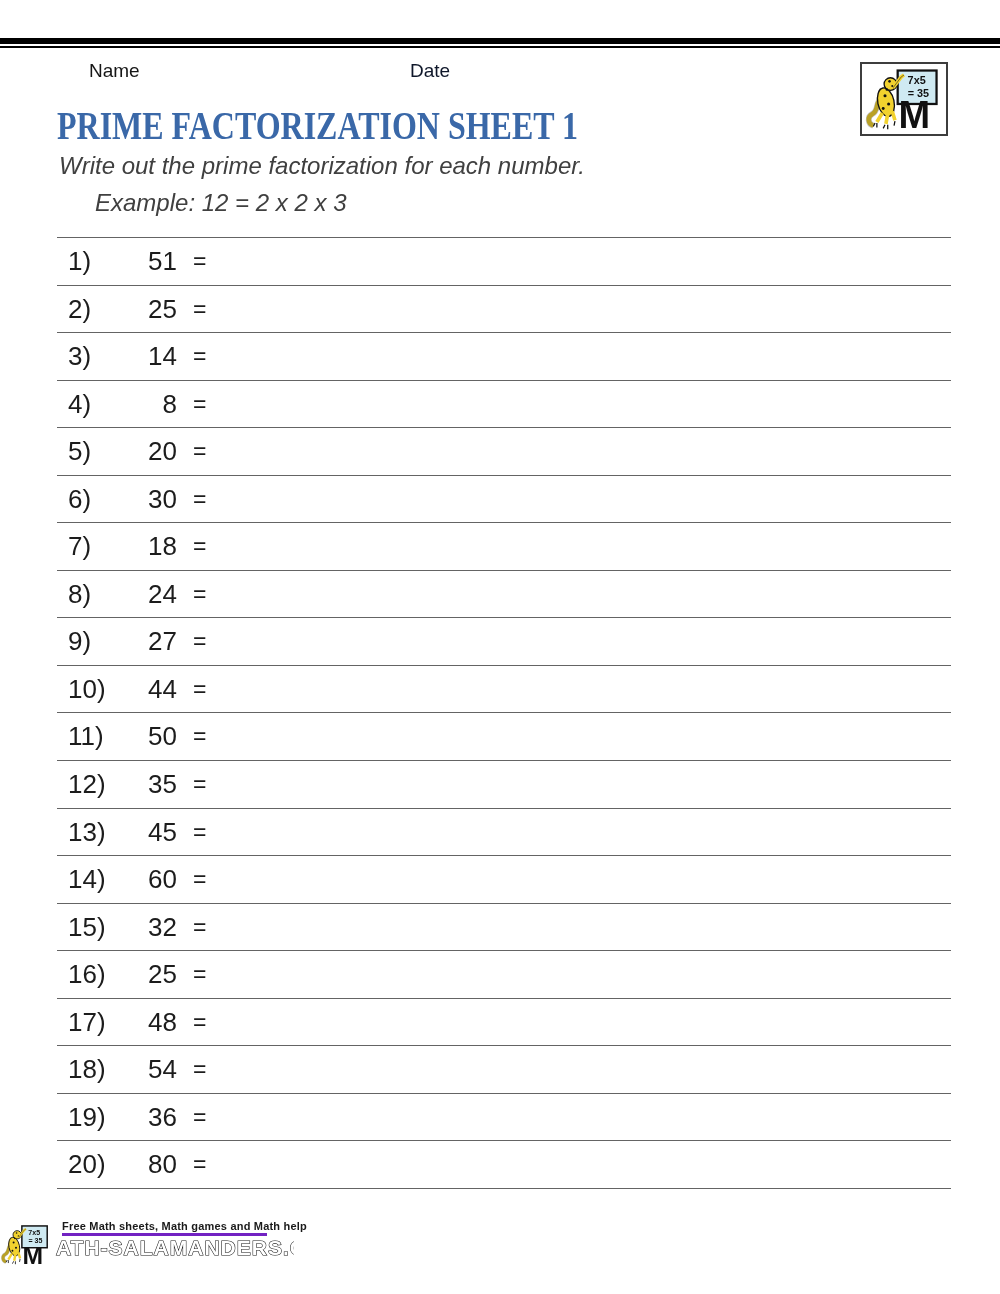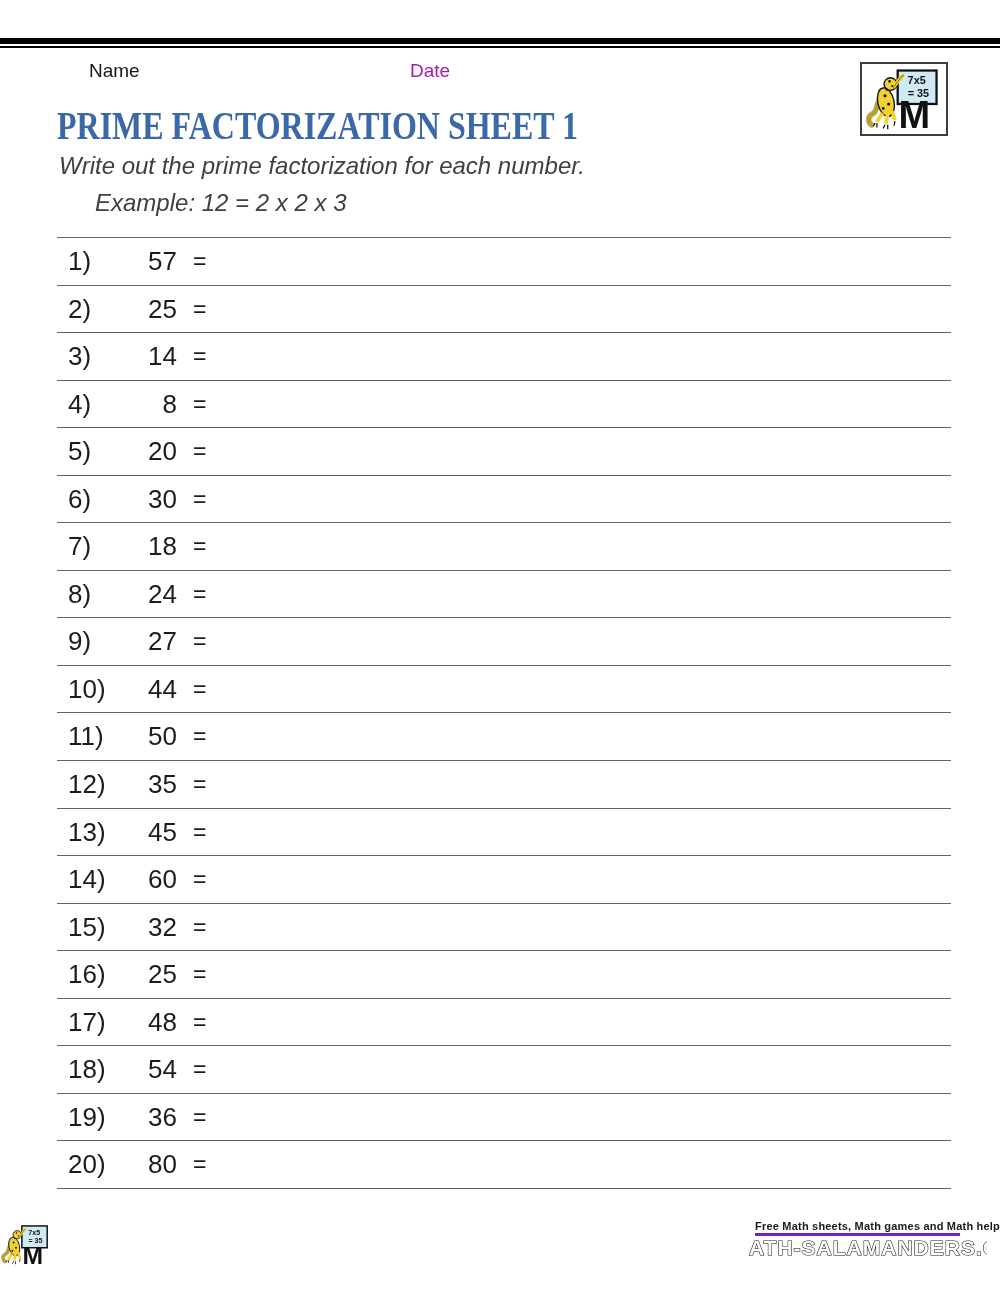--- a/index.html
+++ b/index.html
@@ -13,21 +13,21 @@
   }
 
   
   .toprule { position:absolute; top:38px; left:0; width:1000px; }
   .toprule .thick { height:6px; background:#000; }
   .toprule .gap   { height:2px; background:#fff; }
   .toprule .thin  { height:2px; background:#000; }
 
   
   .name-label { position:absolute; top:60px; left:67px;  font-size:19px; color:#161616;margin-left:22px; }
-  .date-label { position:absolute; top:60px; left:410px; font-size:19px; color:#a21caf; }
+  .date-label { position:absolute; top:60px; left:410px; font-size:19px; color:#0f172a; }
 
   .logo-box {
     position:absolute; top:62px; left:860px;
     width:88px; height:74px;
     border:2px solid #3d3d3d;
     background:#fff;
     box-sizing:border-box;
     display:flex; align-items:center; justify-content:center;
   }
   .logo-box svg { width:80px; height:66px; }
@@ -64,21 +64,21 @@
     font-size:26px;
     color:#1c1c1c;
   }
   .prow .plabel { position:absolute; left:11px;  top:8px; }
   .prow .pvalue { position:absolute; left:46px;  top:8px; width:74px; text-align:right; }
   .prow .peq    { position:absolute; left:136px; top:10px; font-size:23px; }
 
   
   .footer {
     position:absolute; top:1220px; left:0; width:1000px;
-    display:flex; justify-content:space-between; align-items:flex-start;
+    display:flex; justify-content:flex-start; align-items:flex-start;
   }
   .footer-logo svg { width:52px; height:43px; display:block; margin-top:3px; }
   .footer-right { margin-left:2px; }
   .footer-tagline {
     font-size:11px; font-weight:bold; color:#1a1a1a;
     letter-spacing:0.2px;
     padding-left:8px;
     white-space:nowrap;
   }
   .footer-purple-rule {
@@ -145,21 +145,21 @@
   </svg>
 </div>
 
 <div class="page-title">PRIME FACTORIZATION SHEET 1</div>
 <div class="instr line1">Write out the prime factorization for each number.</div>
 <div class="instr line2">Example: 12 = 2 x 2 x 3</div>
 
 <div class="rows" id="rows-container">
   <div class="prow">
     <span class="plabel">1)</span>
-    <span class="pvalue">57</span>
+    <span class="pvalue">51</span>
     <span class="peq">=</span>
   </div>
 
   <div class="prow">
     <span class="plabel">2)</span>
     <span class="pvalue">25</span>
     <span class="peq">=</span>
   </div>
 
   <div class="prow">

